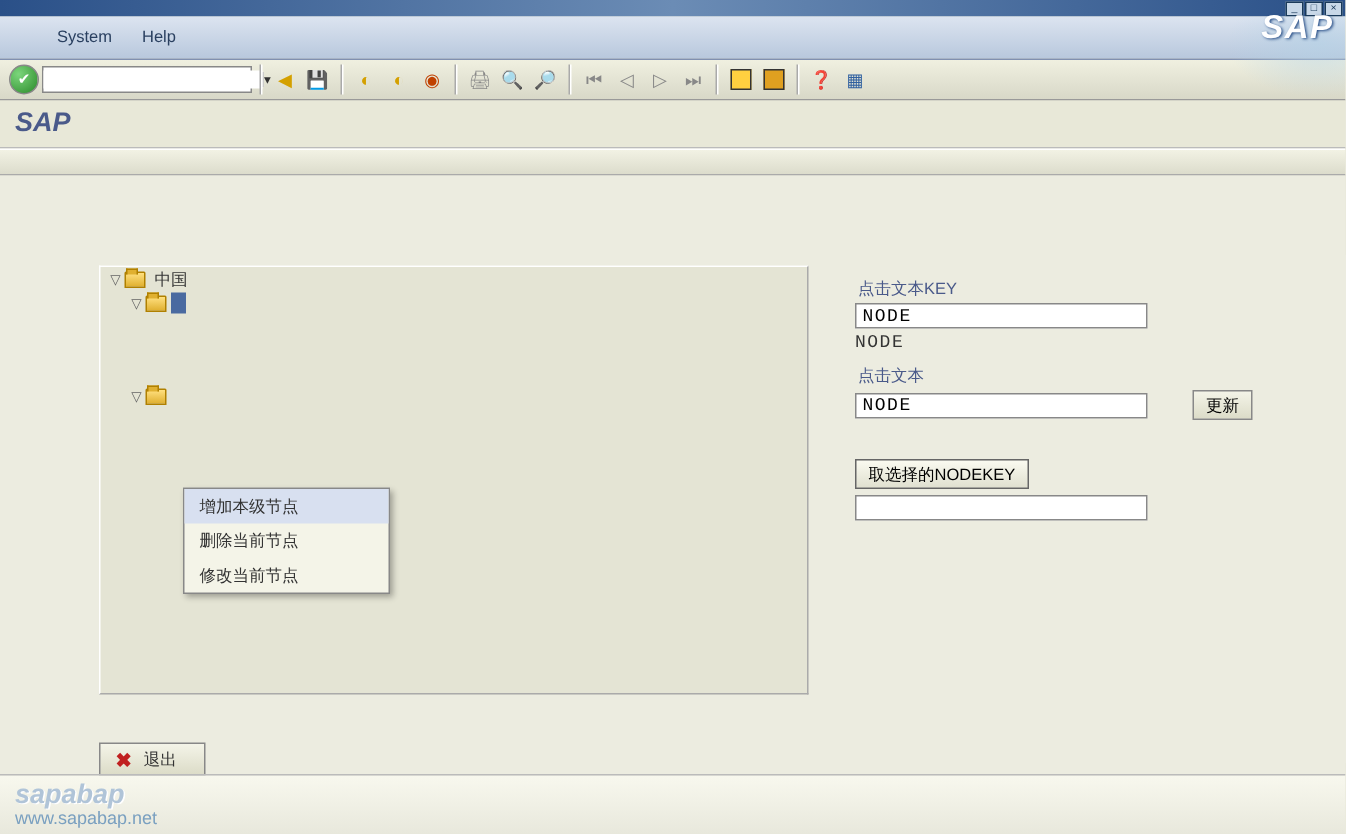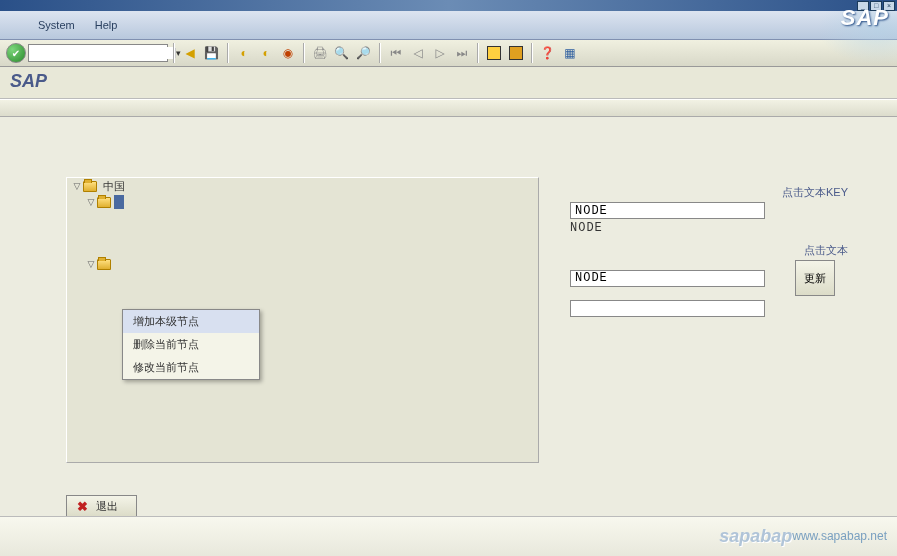--- a/index.html
+++ b/index.html
@@ -31,36 +31,36 @@
 
 .workarea { background: #ecece0; position: relative; height: 410px; }
 
 .tree-panel { position: absolute; left: 66px; top: 60px; width: 473px; height: 286px; background: #e4e4d4; border: 1px solid #aaa; border-top: 1px solid #fff; border-left: 1px solid #fff; }
 .tree-row { display: flex; align-items: center; height: 16px; padding-left: 4px; }
 .tree-toggle { width: 12px; text-align: center; color: #666; cursor: pointer; font-size: 9px; }
 .folder-icon { width: 14px; height: 11px; background: linear-gradient(to bottom, #ffe080, #e0b030); border: 1px solid #b08000; border-radius: 1px 1px 0 0; margin-right: 3px; position: relative; }
 .folder-icon::before { content: ""; position: absolute; top: -3px; left: 0; width: 6px; height: 3px; background: #e0b030; border: 1px solid #b08000; border-bottom: none; }
 .tree-label { padding: 0 3px; }
 
-.context-menu { position: absolute; left: 122px; top: 192px; width: 138px; background: #f4f4e8; border: 1px solid #888; box-shadow: 2px 2px 4px rgba(0,0,0,0.3); z-index: 10; }
+.context-menu { position: absolute; left: 122px; top: 208px; width: 138px; background: #f4f4e8; border: 1px solid #888; box-shadow: 2px 2px 4px rgba(0,0,0,0.3); z-index: 10; }
 .cm-item { padding: 4px 10px; cursor: pointer; }
 .cm-item.hover { background: #d8e0f0; }
 
 .form-area { position: absolute; left: 570px; top: 60px; width: 280px; }
-.form-label { margin-top: 6px; padding: 2px 2px; color: #4a5a8a; text-align: right; }
+.form-label { margin-top: 6px; padding: 2px 2px; color: #4a5a8a; }
 .form-input { width: 195px; height: 17px; border: 1px solid #888; background: #fff; font-family: "Courier New", monospace; font-size: 12px; padding: 0 4px; letter-spacing: 1px; }
 .form-readonly { margin-top: 2px; font-family: "Courier New", monospace; font-size: 12px; letter-spacing: 1px; color: #333; }
-.btn { display: inline-flex; align-items: center; justify-content: center; border: 1px solid #888; background: linear-gradient(to bottom, #f4f4e8, #dcdcc8); height: 36px; padding: 0 8px; cursor: pointer; font-size: 11px; }
+.btn { display: inline-flex; align-items: center; justify-content: center; border: 1px solid #888; background: linear-gradient(to bottom, #f4f4e8, #dcdcc8); height: 20px; padding: 0 8px; cursor: pointer; font-size: 11px; }
 .btn-emph { border: 1px solid #666; background: linear-gradient(to bottom, #fafaf0, #e0e0d0); padding: 1px 8px; }
 .row { display: flex; align-items: center; gap: 6px; }
 
 .exit-btn { position: absolute; left: 66px; top: 378px; display: inline-flex; align-items: center; border: 1px solid #888; background: linear-gradient(to bottom, #f4f4e8, #dcdcc8); height: 22px; padding: 0 18px 0 10px; cursor: pointer; gap: 8px; }
 .x-icon { color: #c02020; font-weight: bold; font-size: 13px; }
 
-.statusbar { position: absolute; bottom: 0; left: 0; right: 0; height: 40px; background: linear-gradient(to bottom, #f8f8ee, #e8e8dc); border-top: 1px solid #bbb; display: flex; align-items: center; justify-content: flex-end; padding: 2px 10px 4px; }
+.statusbar { position: absolute; bottom: 0; left: 0; right: 0; height: 40px; background: linear-gradient(to bottom, #f8f8ee, #e8e8dc); border-top: 1px solid #bbb; display: flex; flex-direction: column; align-items: flex-start; justify-content: flex-end; padding: 2px 10px 4px; }
 .watermark { font-size: 18px; font-style: italic; font-weight: bold; color: #b0c4d8; text-shadow: 1px 1px 0 #fff; line-height: 1; }
 .watermark-url { font-size: 12px; color: #7aa0c0; }
 </style>
 </head>
 <body>
 
 <div class="titlebar">
   <div class="win-btn">_</div>
   <div class="win-btn">□</div>
   <div class="win-btn">×</div>
@@ -141,20 +141,23 @@
     <input class="form-input" value="NODE" style="">
     <div class="form-readonly">NODE</div>
 
     <div class="form-label" style="">点击文本</div>
     <div class="row">
       <input class="form-input" value="NODE" style="">
       <div style="width:18px"></div>
       <button class="btn">更新</button>
     </div>
 
+    <div style="margin-top:26px">
+      <button class="btn btn-emph">取选择的NODEKEY</button>
+    </div>
     <input class="form-input" style="margin-top: 4px;" value="">
   </div>
 
   <div class="exit-btn">
     <span class="x-icon">✖</span>
     <span>退出</span>
   </div>
 
 </div>
 

